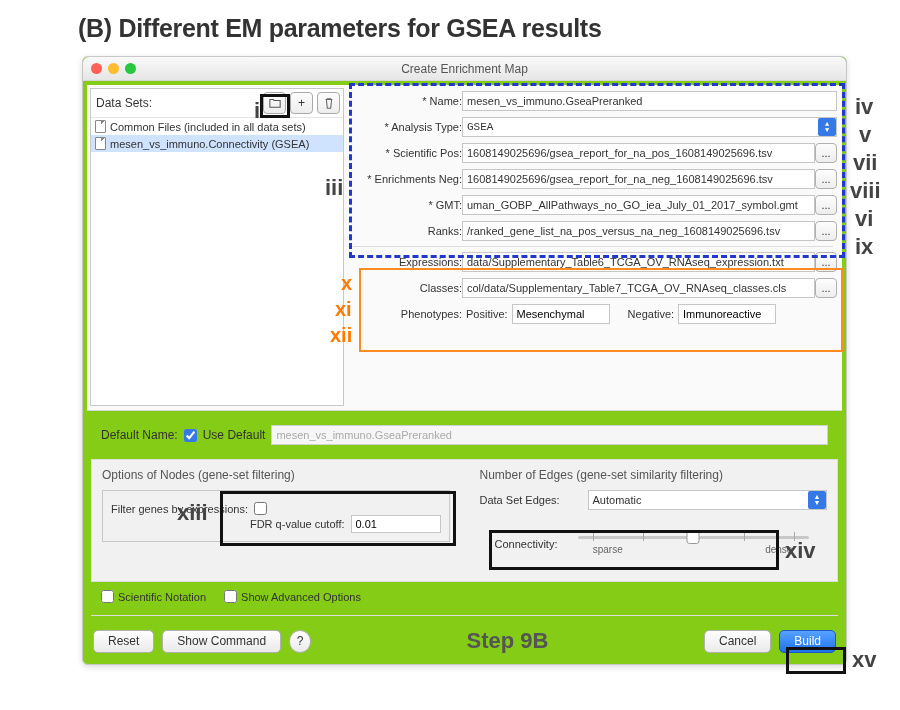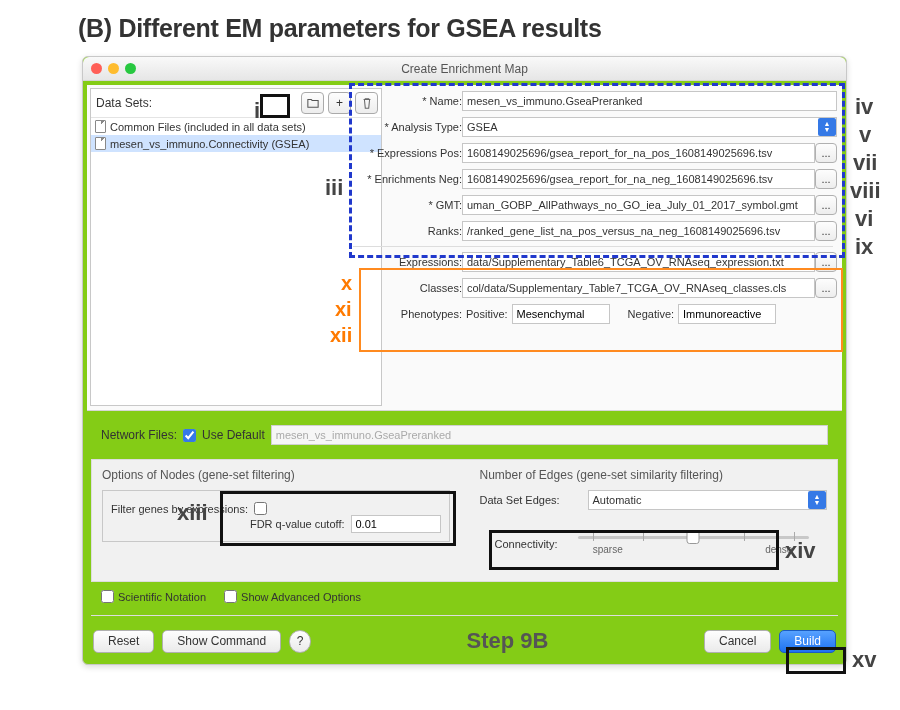--- a/index.html
+++ b/index.html
@@ -49,21 +49,21 @@
     .dot.grn { background: #28c840; }
     .upper {
       background: #fafafa;
       border-bottom: 1px solid #d6d6d6;
       margin: 4px;
       position: relative;
       height: 326px;
     }
     .ds-panel {
       position: absolute;
-      left: 3px; top: 3px; width: 292px; height: 318px;
+      left: 3px; top: 3px; width: 254px; height: 318px;
       border: 1px solid #c8c8c8;
       background: #fff;
     }
     .ds-head {
       display: flex;
       align-items: center;
       padding: 3px 3px;
       gap: 4px;
       border-bottom: 1px solid #e4e4e4;
     }
@@ -113,20 +113,21 @@
     .form-row .select {
       flex: 1;
       height: 20px;
       background: #fff;
       border: 1px solid #c6c6c6;
       position: relative;
       display: flex;
       align-items: center;
       padding: 0 4px;
       font-size: 11px;
+      font-family: Liberation Mono, monospace;
     }
     .select-arrows {
       position: absolute;
       right: 0; top: 0;
       width: 18px; height: 100%;
       background: #3579e6;
       border-radius: 2px;
       display: flex; flex-direction: column;
       align-items: center; justify-content: center;
       color: #fff; font-size: 7px; line-height: 6px;
@@ -314,21 +315,21 @@
         <input type="text" value="mesen_vs_immuno.GseaPreranked" style="">
       </div>
       <div class="form-row">
         <span class="lbl">* Analysis Type:</span>
         <div class="select">
           <span>GSEA</span>
           <div class="select-arrows">▲<br>▼</div>
         </div>
       </div>
       <div class="form-row">
-        <span class="lbl">* Expressions Pos:</span>
+        <span class="lbl">* Scientific Pos:</span>
         <input type="text" value="1608149025696/gsea_report_for_na_pos_1608149025696.tsv" style="">
         <div class="minibtn">...</div>
       </div>
       <div class="form-row">
         <span class="lbl">* Enrichments Neg:</span>
         <input type="text" value="1608149025696/gsea_report_for_na_neg_1608149025696.tsv" style="">
         <div class="minibtn">...</div>
       </div>
       <div class="form-row">
         <span class="lbl">* GMT:</span>
@@ -356,21 +357,21 @@
         <span class="phen-sub">Positive:</span>
         <input type="text" class="phen-input" value="Mesenchymal" style="">
         <span style="width:10px"></span>
         <span class="phen-sub">Negative:</span>
         <input type="text" class="phen-input" value="Immunoreactive" style="">
       </div>
     </div>
   </div>
 
   <div class="mid">
-    <span>Network Files:</span>
+    <span>Default Name:</span>
     <input type="checkbox" checked="" style="">
     <span>Use Default</span>
     <input type="text" class="nn-input" disabled="" value="mesen_vs_immuno.GseaPreranked" style="">
   </div>
 
   <div class="lower">
     <div class="nodes-panel">
       <div class="panel-title">Options of Nodes (gene-set filtering)</div>
       <div class="filter-box">
         <div class="filter-inner">

